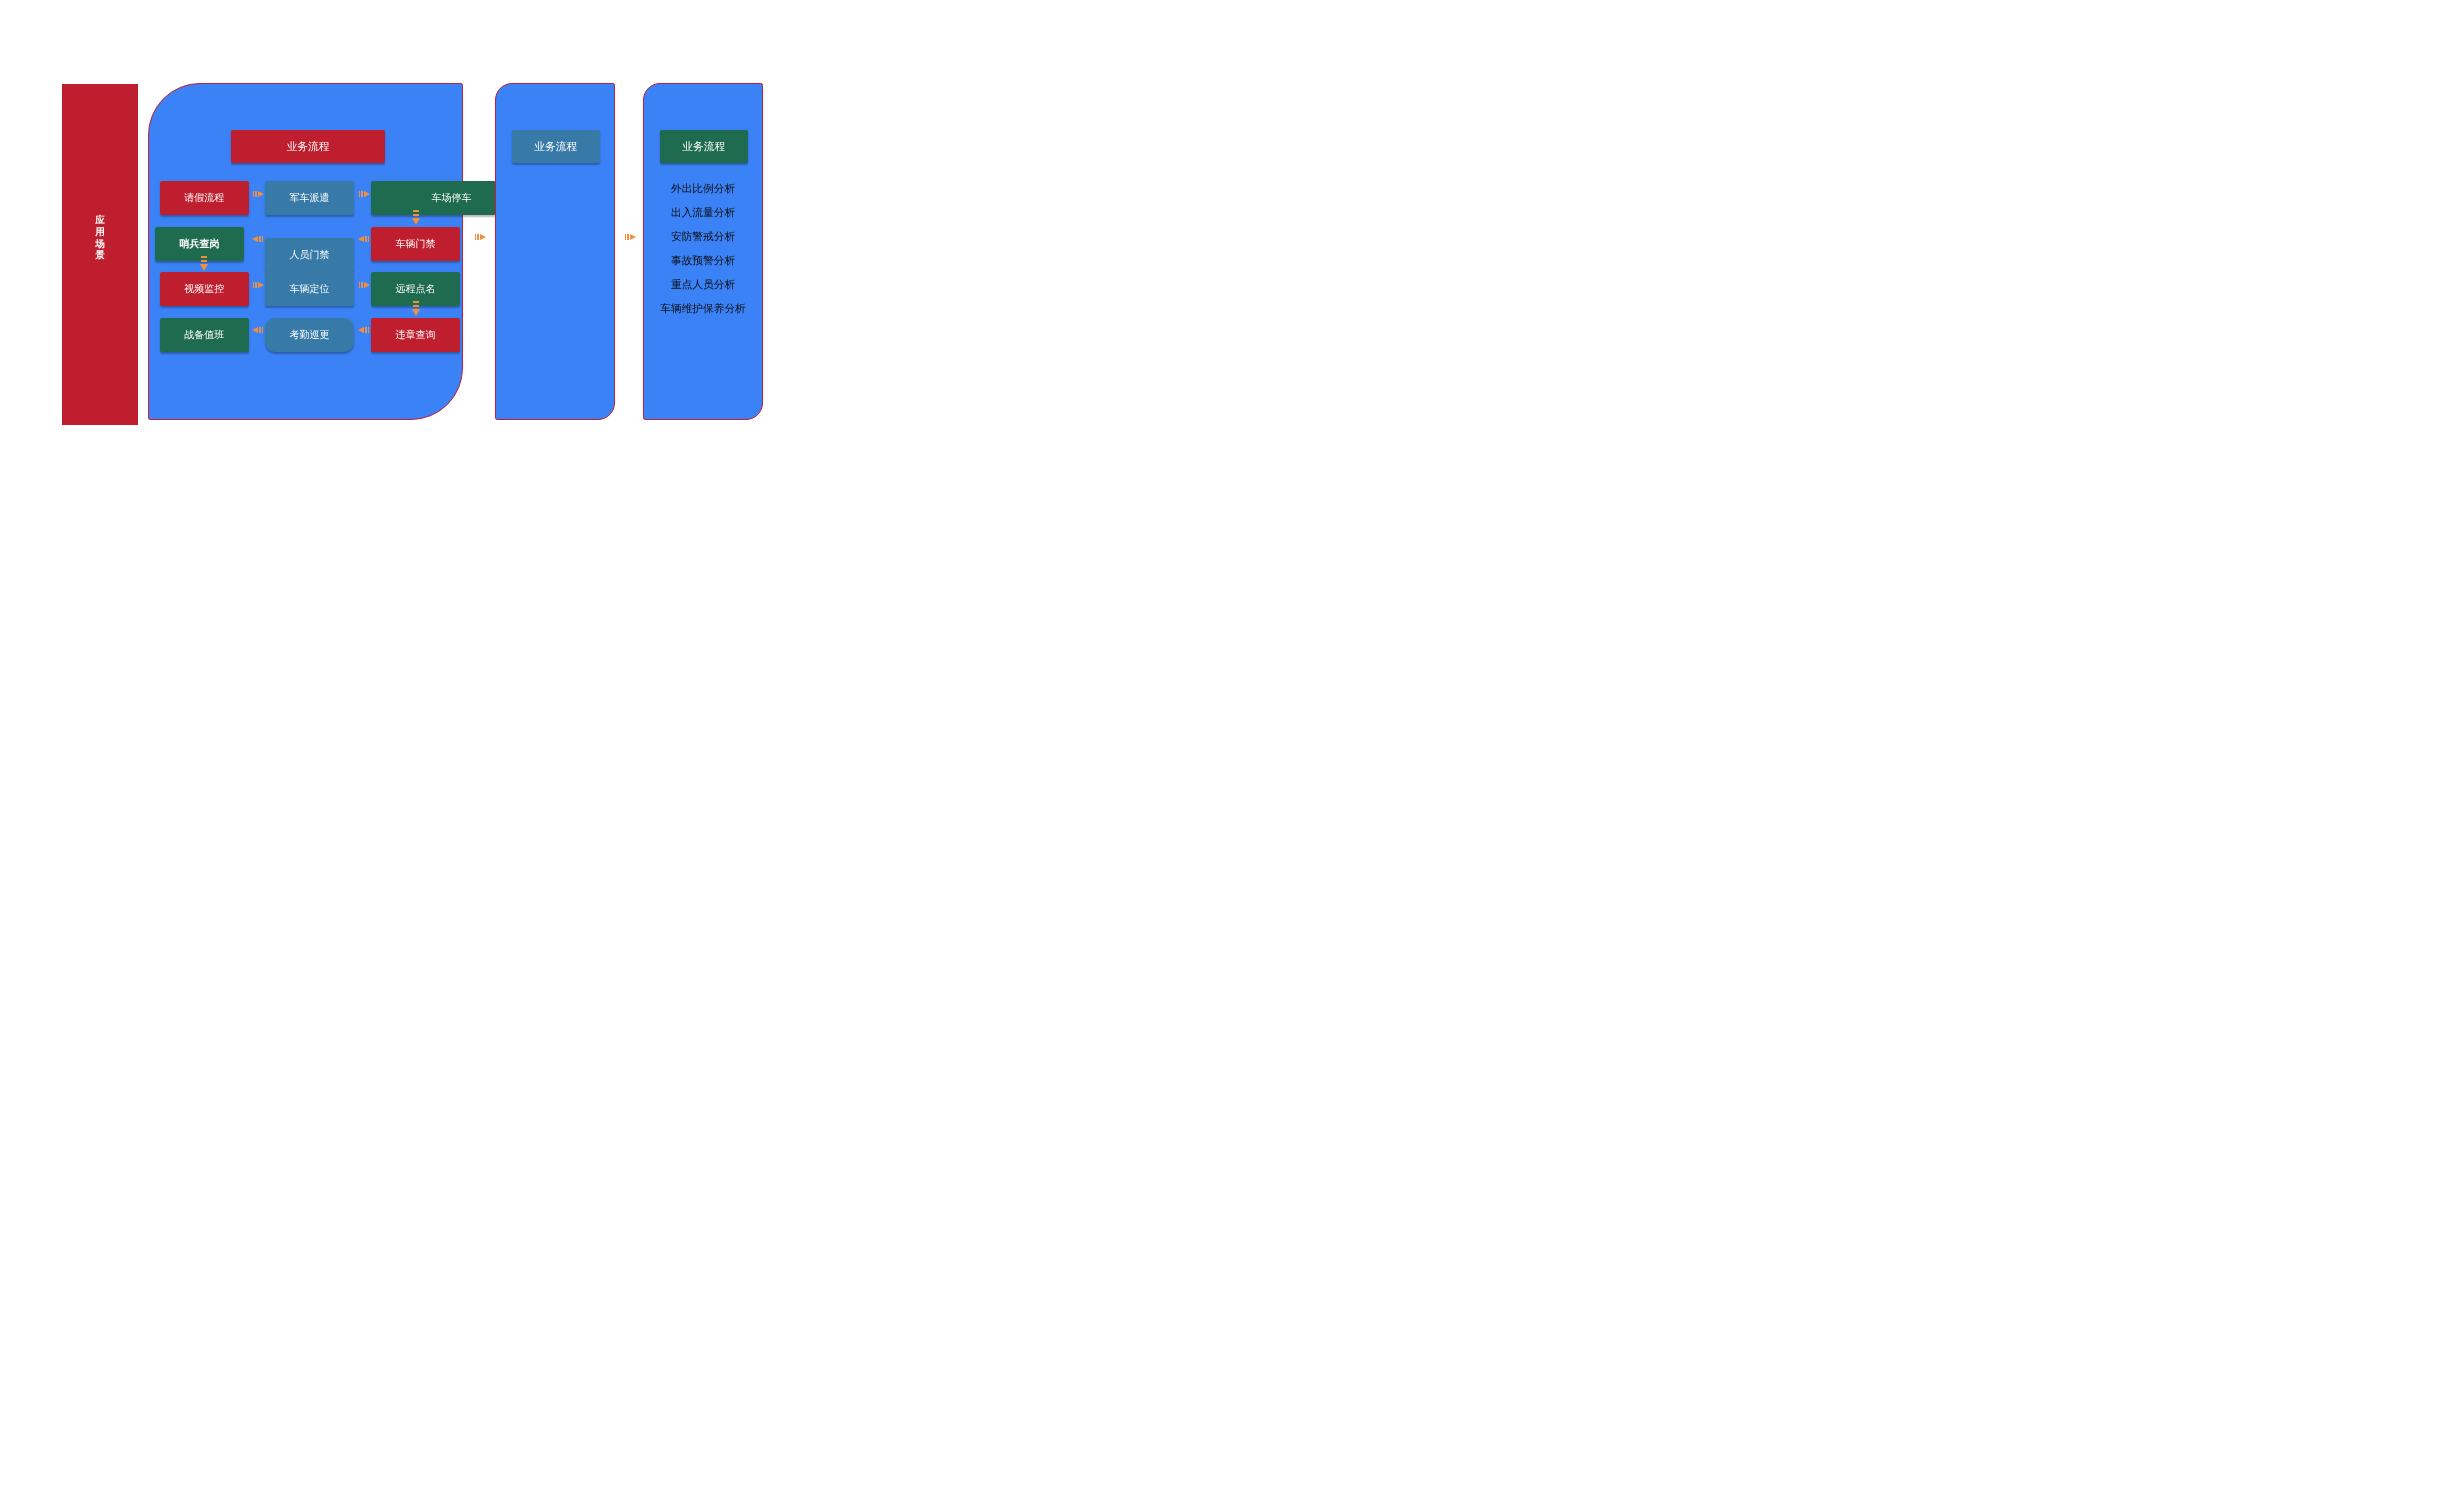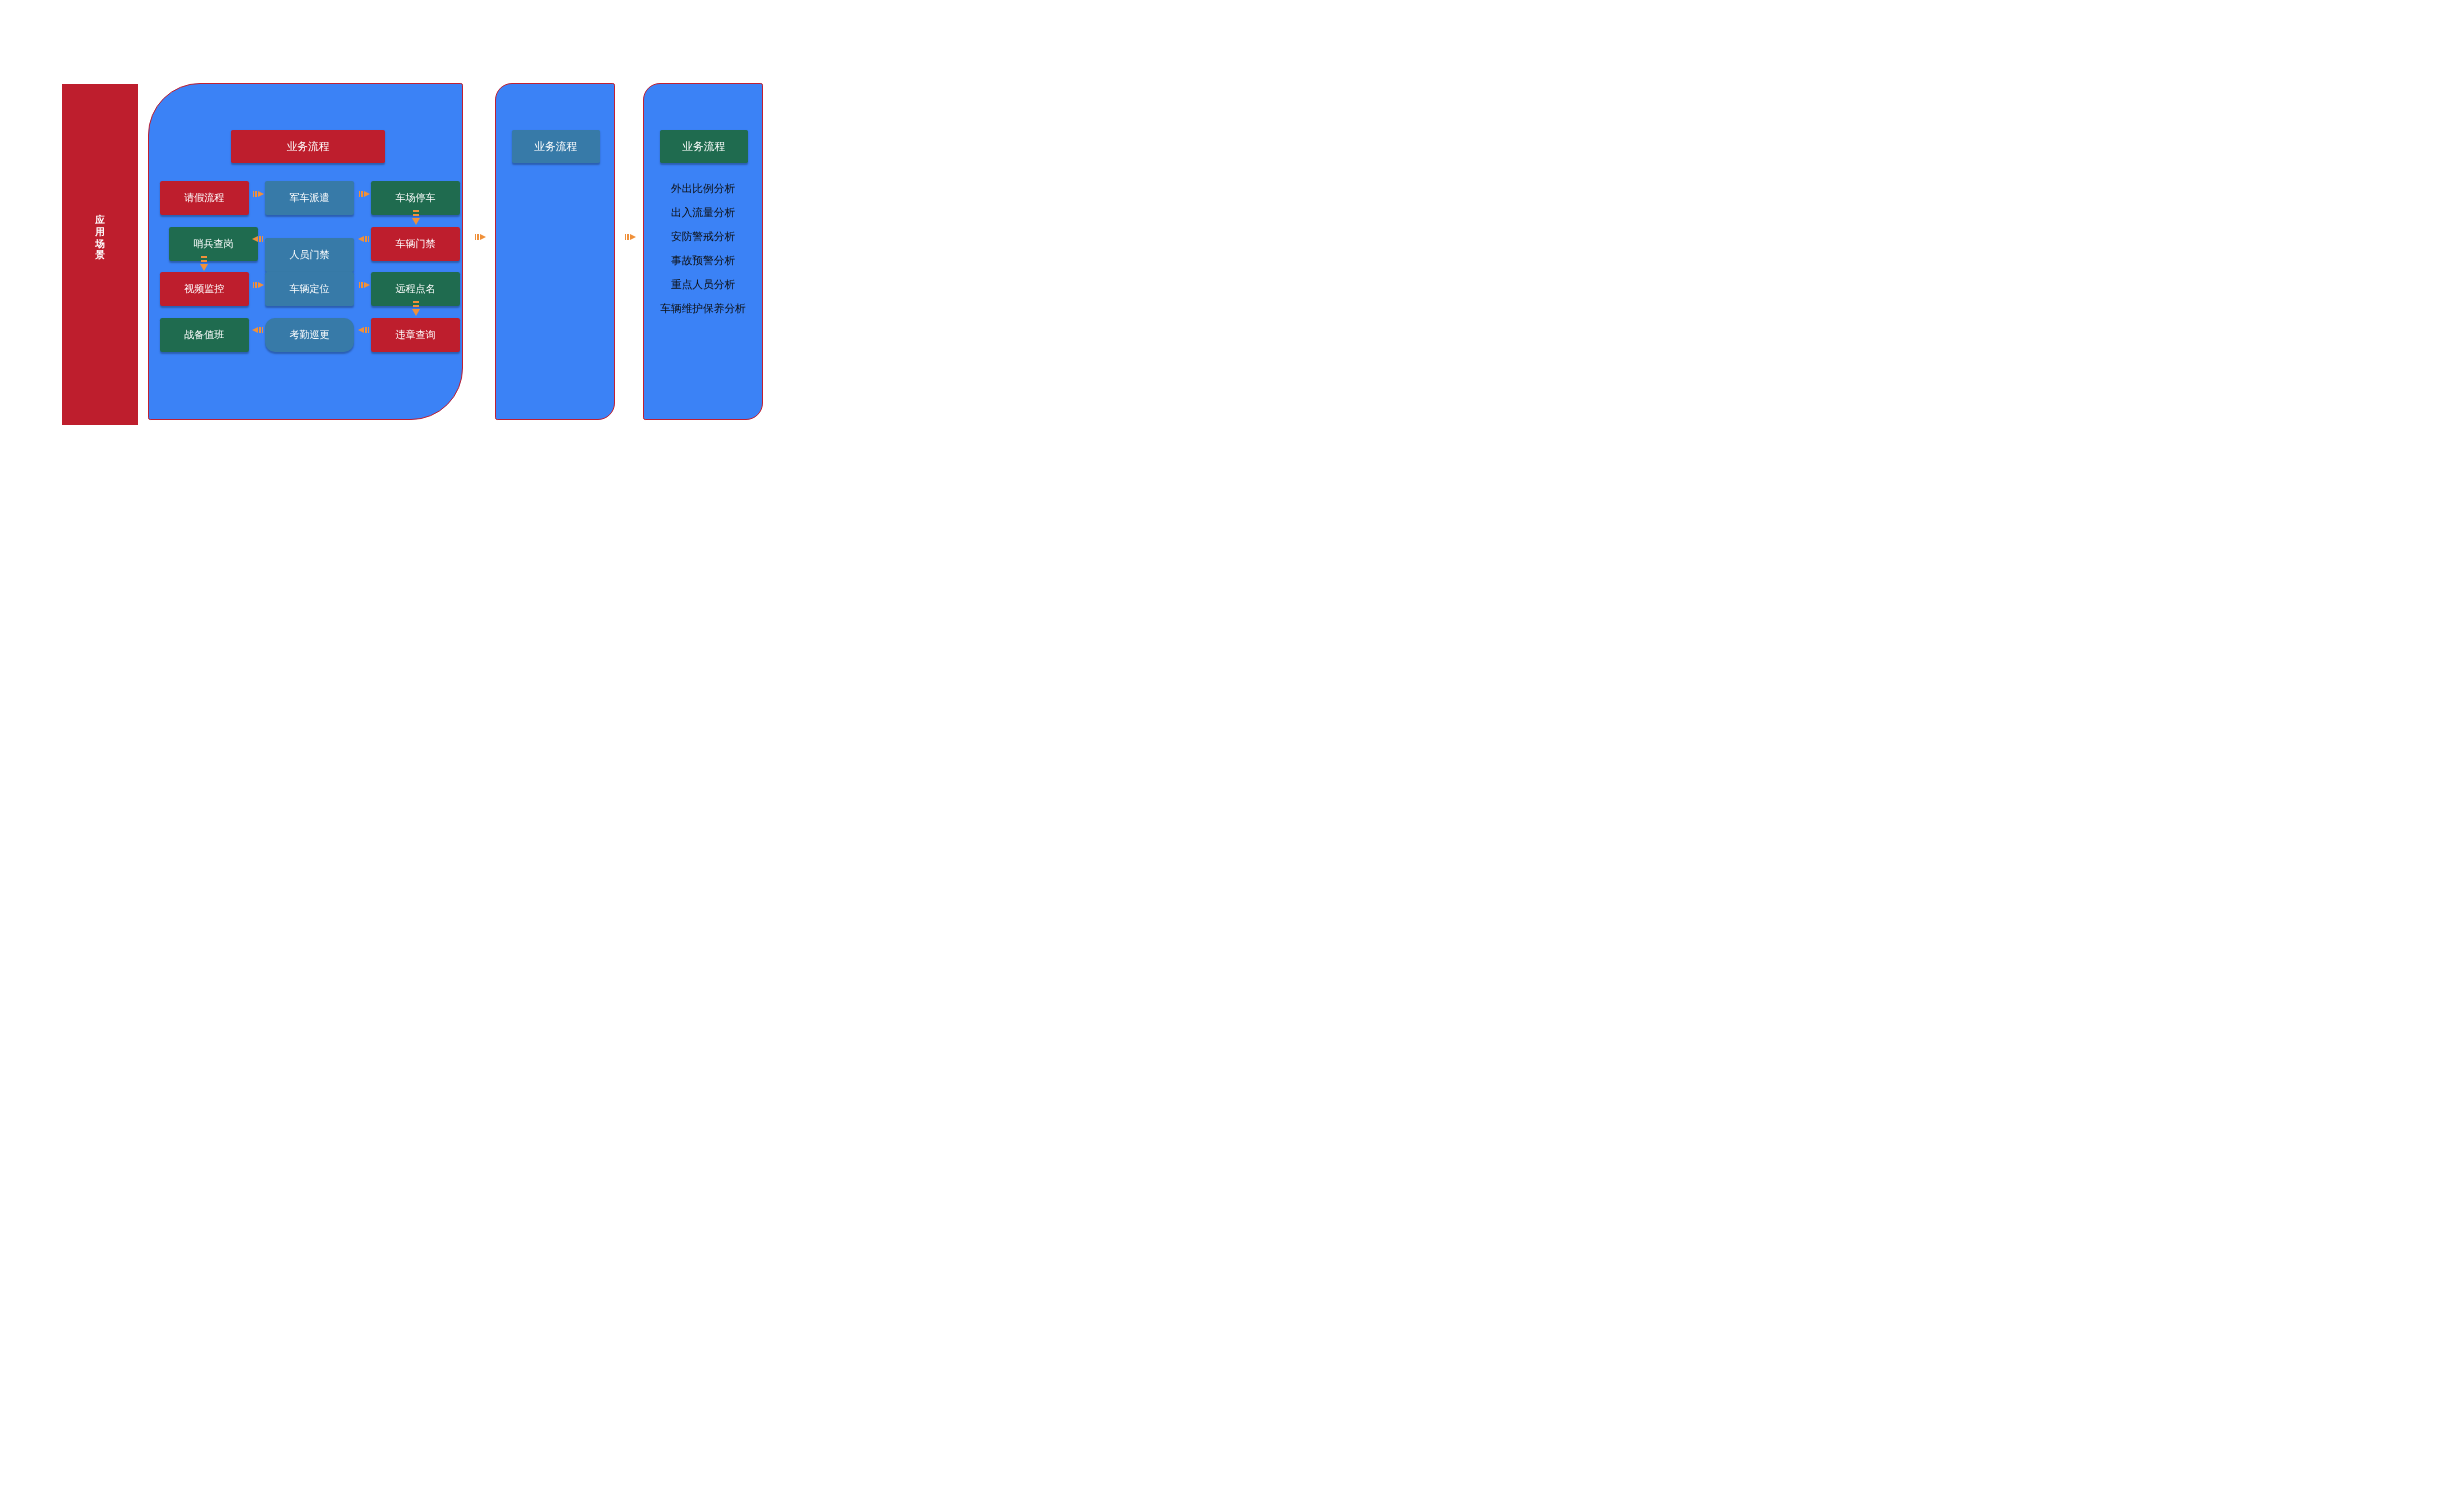--- a/index.html
+++ b/index.html
@@ -60,37 +60,37 @@
 
   <div class="sidebar">
     <div class="vtext">应用场景</div>
   </div>
 
   <div class="panel p1">
     <div class="hdr c-red">业务流程</div>
     <div id="grid">
         <div class="gridbox c-red" style="left: 10.7px; top: 97px;">请假流程</div>
         <div class="gridbox c-blue" style="left: 116px; top: 97px;">军车派遣</div>
-        <div class="gridbox c-green" style="left: 222px; top: 97px;">车场停车</div>
+        <div class="gridbox c-green" style="left: 222px; top: 97px; padding-left: 36px;">车场停车</div>
         <div class="arr arr-r" style="left: 103px; top: 107px;">
           <div class="s"></div>
           <div class="s"></div>
           <div class="head"></div>
         </div>
         <div class="arr arr-r" style="left: 209px; top: 107px;">
           <div class="s"></div>
           <div class="s"></div>
           <div class="head"></div>
         </div>
         <div class="arr arr-d" style="left: 263px; top: 125px;">
           <div class="s"></div>
           <div class="s"></div>
           <div class="head"></div>
         </div>
-        <div class="gridbox c-green" style="left: 20px; top: 143px;">哨兵查岗</div>
+        <div class="gridbox c-green" style="left: 6px; top: 143px; font-weight: bold;">哨兵查岗</div>
         <div class="gridbox c-blue" style="left: 116px; top: 154px;">人员门禁</div>
         <div class="gridbox c-red" style="left: 222px; top: 143px;">车辆门禁</div>
         <div class="arr arr-l" style="left: 103px; top: 152px;">
           <div class="head"></div>
           <div class="s"></div>
           <div class="s"></div>
         </div>
         <div class="arr arr-l" style="left: 209px; top: 152px;">
           <div class="head"></div>
           <div class="s"></div>

